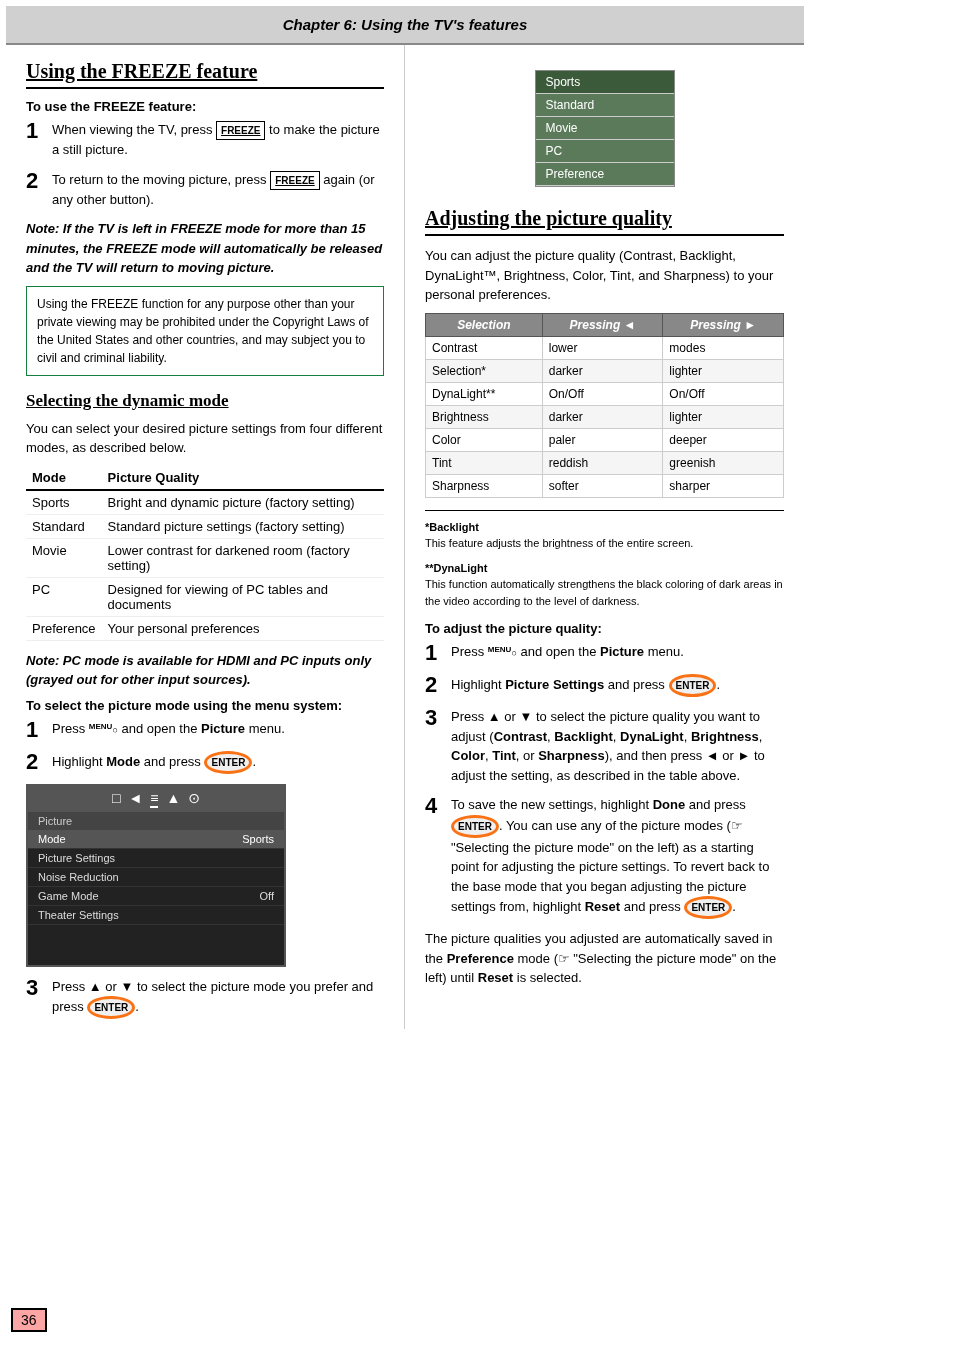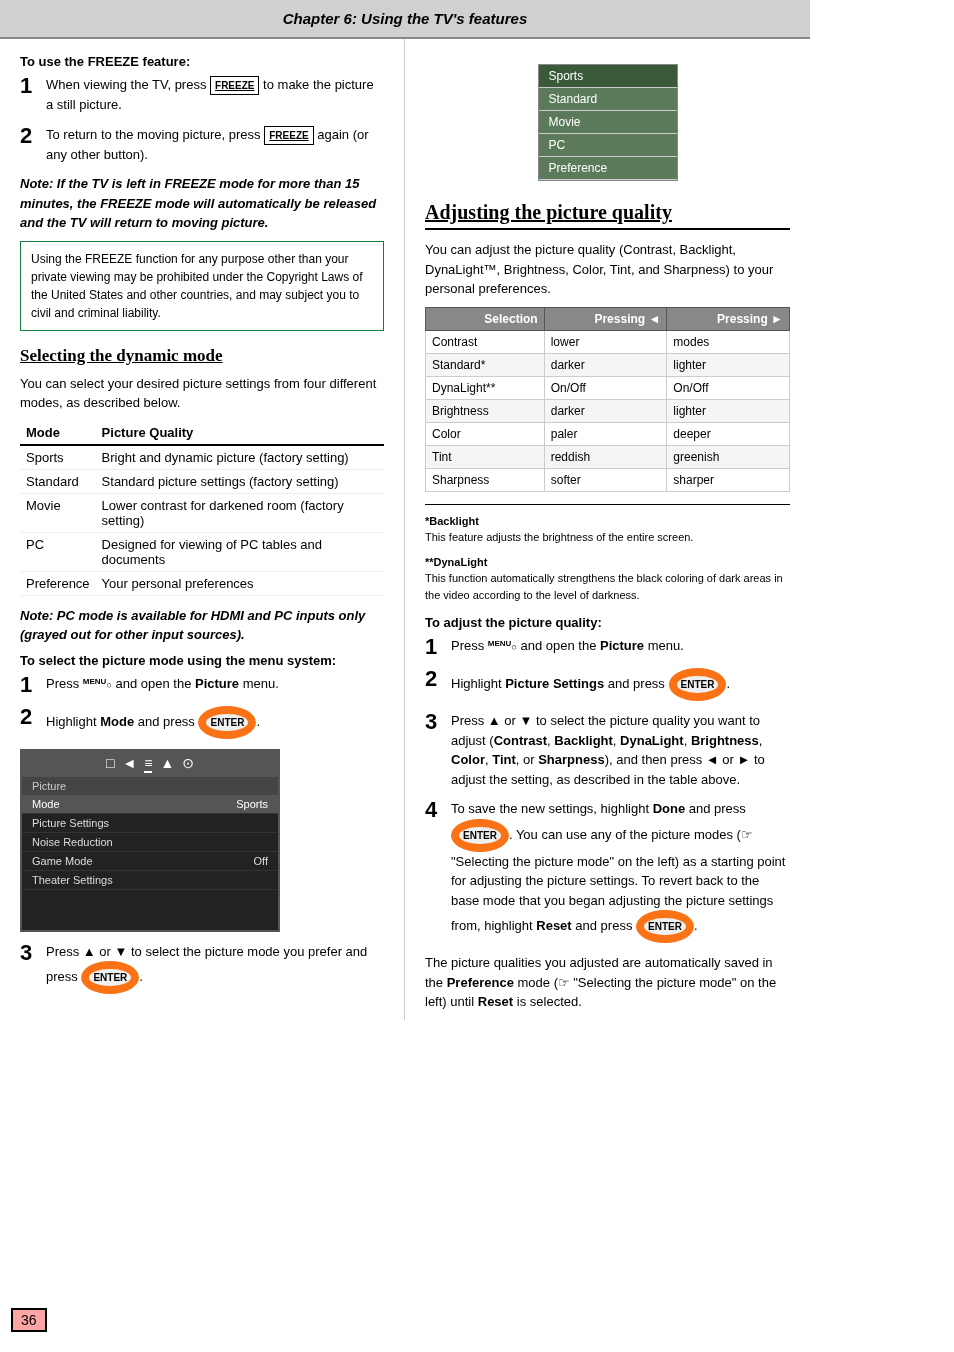--- a/index.html
+++ b/index.html
@@ -7,21 +7,21 @@
       font-family: Arial, Helvetica, sans-serif;
       font-size: 13px;
       background: #fff;
       color: #000;
       width: 954px;
       min-height: 1352px;
     }
     .page {
       width: 810px;
       min-height: 1352px;
-      padding: 0;
+      padding: 6px;
       background: #fff;
     }
     .chapter-header {
       background: #d0d0d0;
       text-align: center;
       padding: 10px 0;
       font-style: italic;
       font-weight: bold;
       font-size: 15px;
       border-bottom: 2px solid #888;
@@ -89,21 +89,21 @@
       display: inline-block;
       border: 1px solid #000;
       padding: 1px 4px;
       font-size: 10px;
       font-weight: bold;
       text-decoration: underline;
       vertical-align: middle;
     }
     .enter-key {
       display: inline-block;
-      border: 8px solid #f97316;
+      border: 3px solid #f97316;
       border-radius: 50%;
       padding: 1px 4px;
       font-size: 10px;
       font-weight: bold;
       vertical-align: middle;
       background: #f0f0f0;
     }
     .menu-key {
       display: inline-block;
       font-size: 9px;
@@ -147,25 +147,26 @@
       border-bottom: 2px solid #000;
     }
     .quality-table {
       width: 100%;
       border-collapse: collapse;
       margin-bottom: 12px;
       font-size: 12px;
     }
     .quality-table th {
       font-weight: bold;
-      text-align: right;
+      text-align: center;
       padding: 4px 6px;
       background: #888;
       color: #fff;
       border: 1px solid #555;
+      font-style: italic;
     }
     .quality-table td {
       padding: 4px 6px;
       border: 1px solid #ccc;
     }
     .quality-table tr:nth-child(even) td {
       background: #f5f5f5;
     }
     .menu-screenshot {
       border: 2px solid #555;
@@ -254,20 +255,21 @@
 
   <div class="chapter-header">
     <span>Chapter 6: Using the TV's features</span>
   </div>
 
   <div class="content-area">
 
     <div class="left-col">
 
       <div>
+        <div class="section-title">Using the FREEZE feature</div>
         <div class="bold-heading">To use the FREEZE feature:</div>
 
         <ol class="step-list">
           <li class="step-item">
             <span class="step-num">1</span>
             <span class="step-content">
               When viewing the TV, press <span class="freeze-key">FREEZE</span> to make the picture a still picture.
             </span>
           </li>
           <li class="step-item">
@@ -415,21 +417,21 @@
               <th>Pressing ►</th>
             </tr>
           </thead>
           <tbody>
             <tr>
               <td>Contrast</td>
               <td>lower</td>
               <td>modes</td>
             </tr>
             <tr>
-              <td>Standard*</td>
+              <td>Selection*</td>
               <td>darker</td>
               <td>lighter</td>
             </tr>
             <tr>
               <td>DynaLight**</td>
               <td>On/Off</td>
               <td>On/Off</td>
             </tr>
             <tr>
               <td>Brightness</td>

